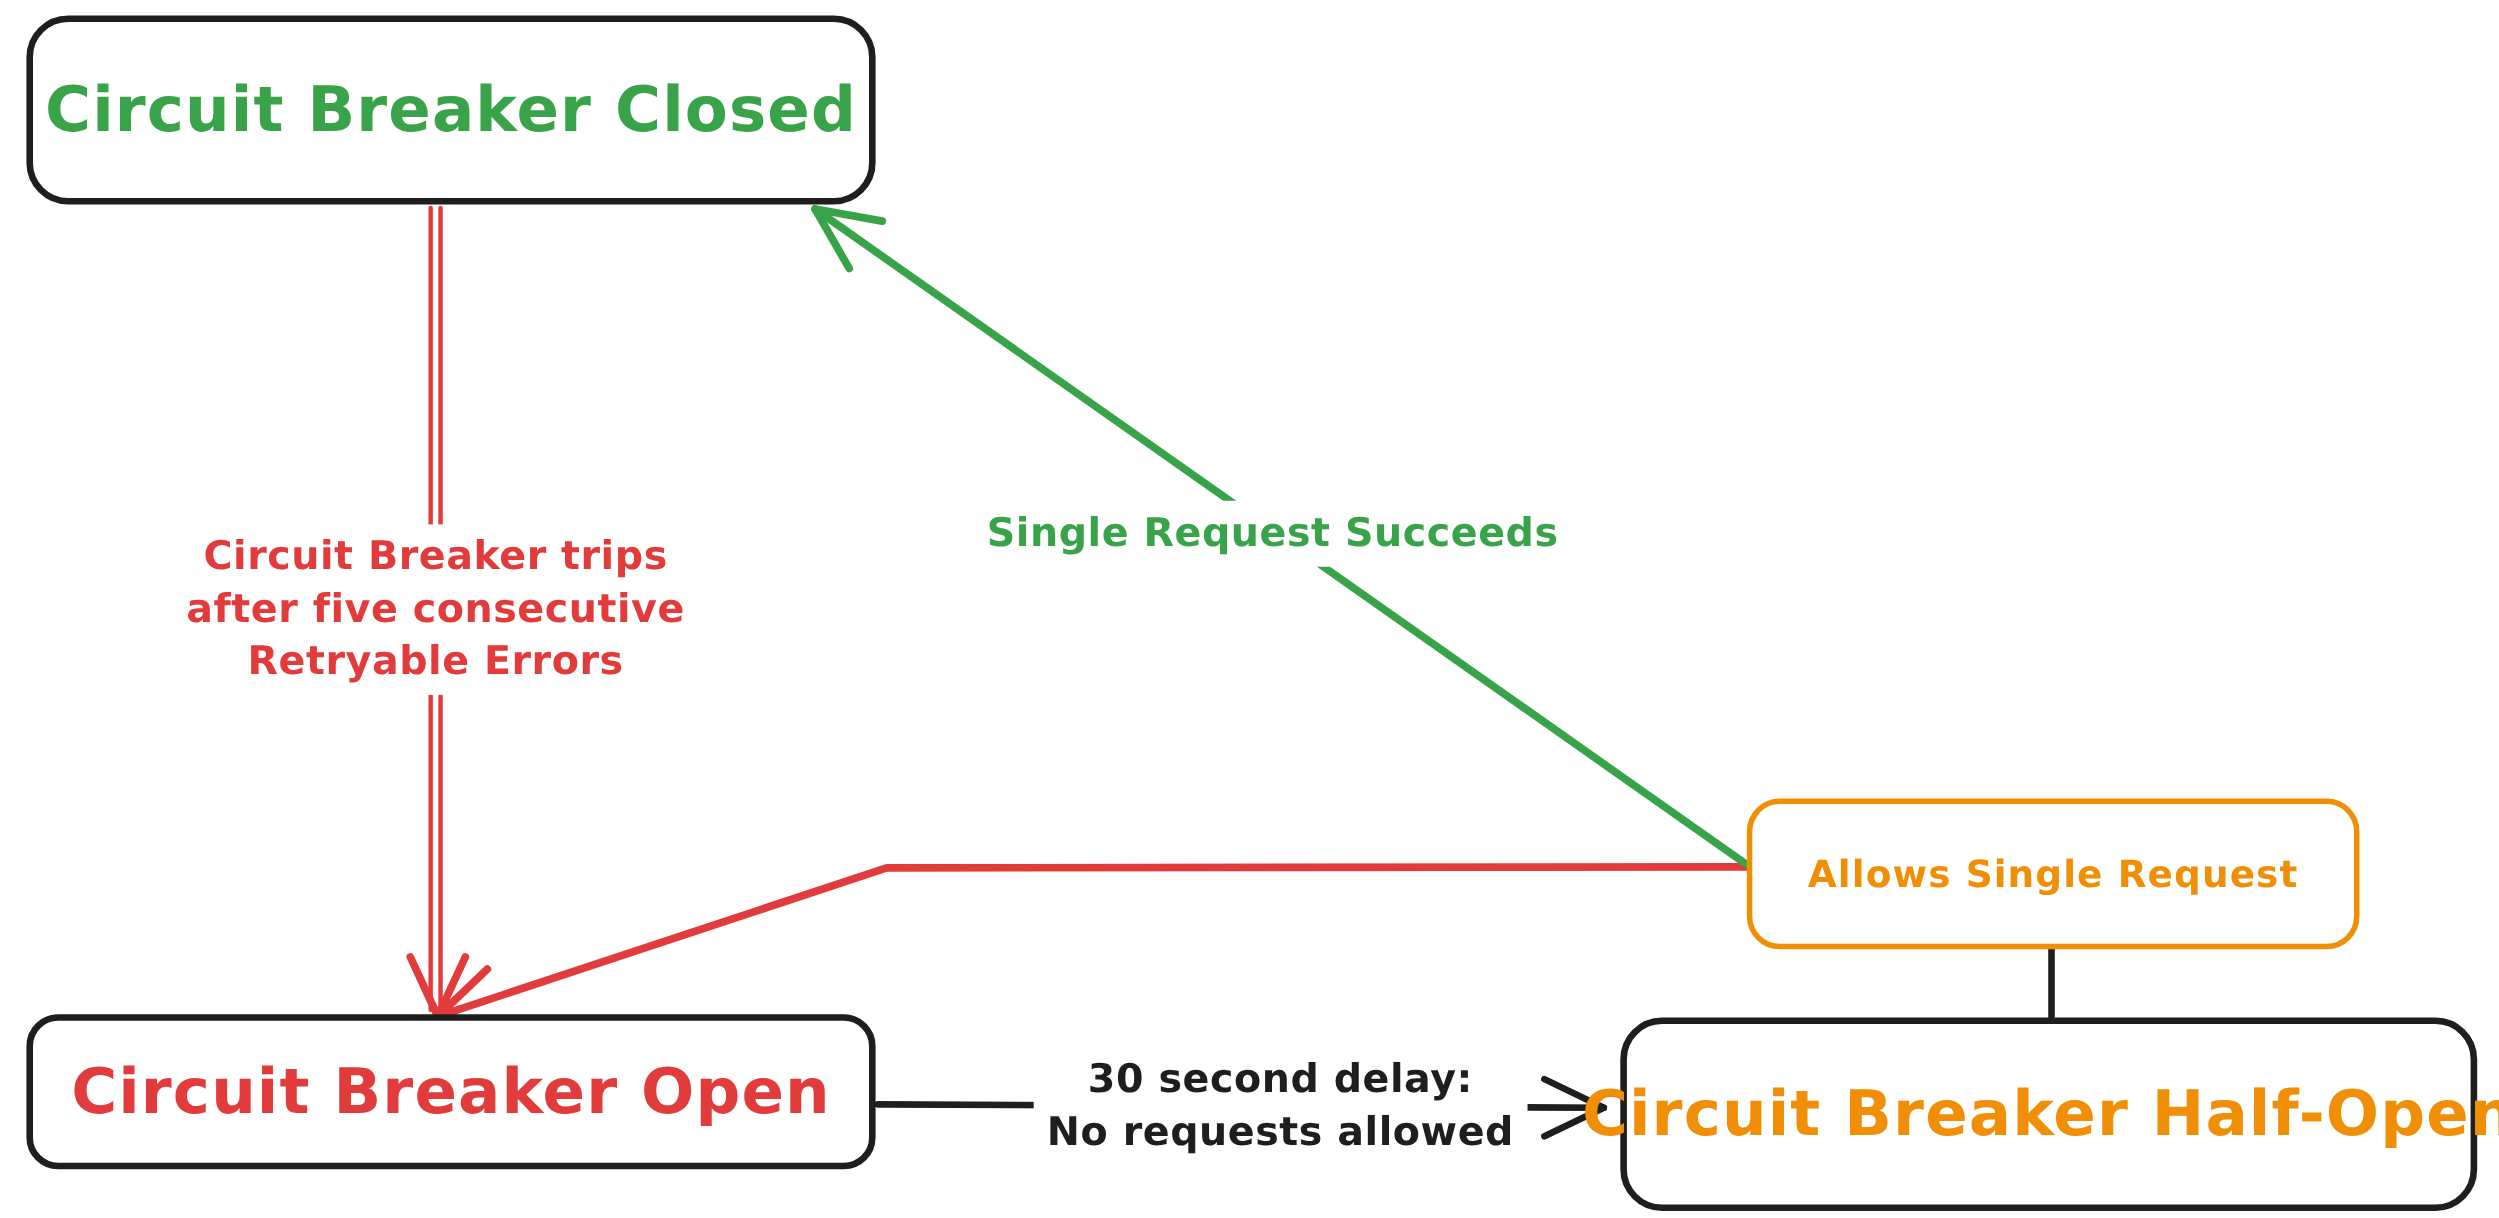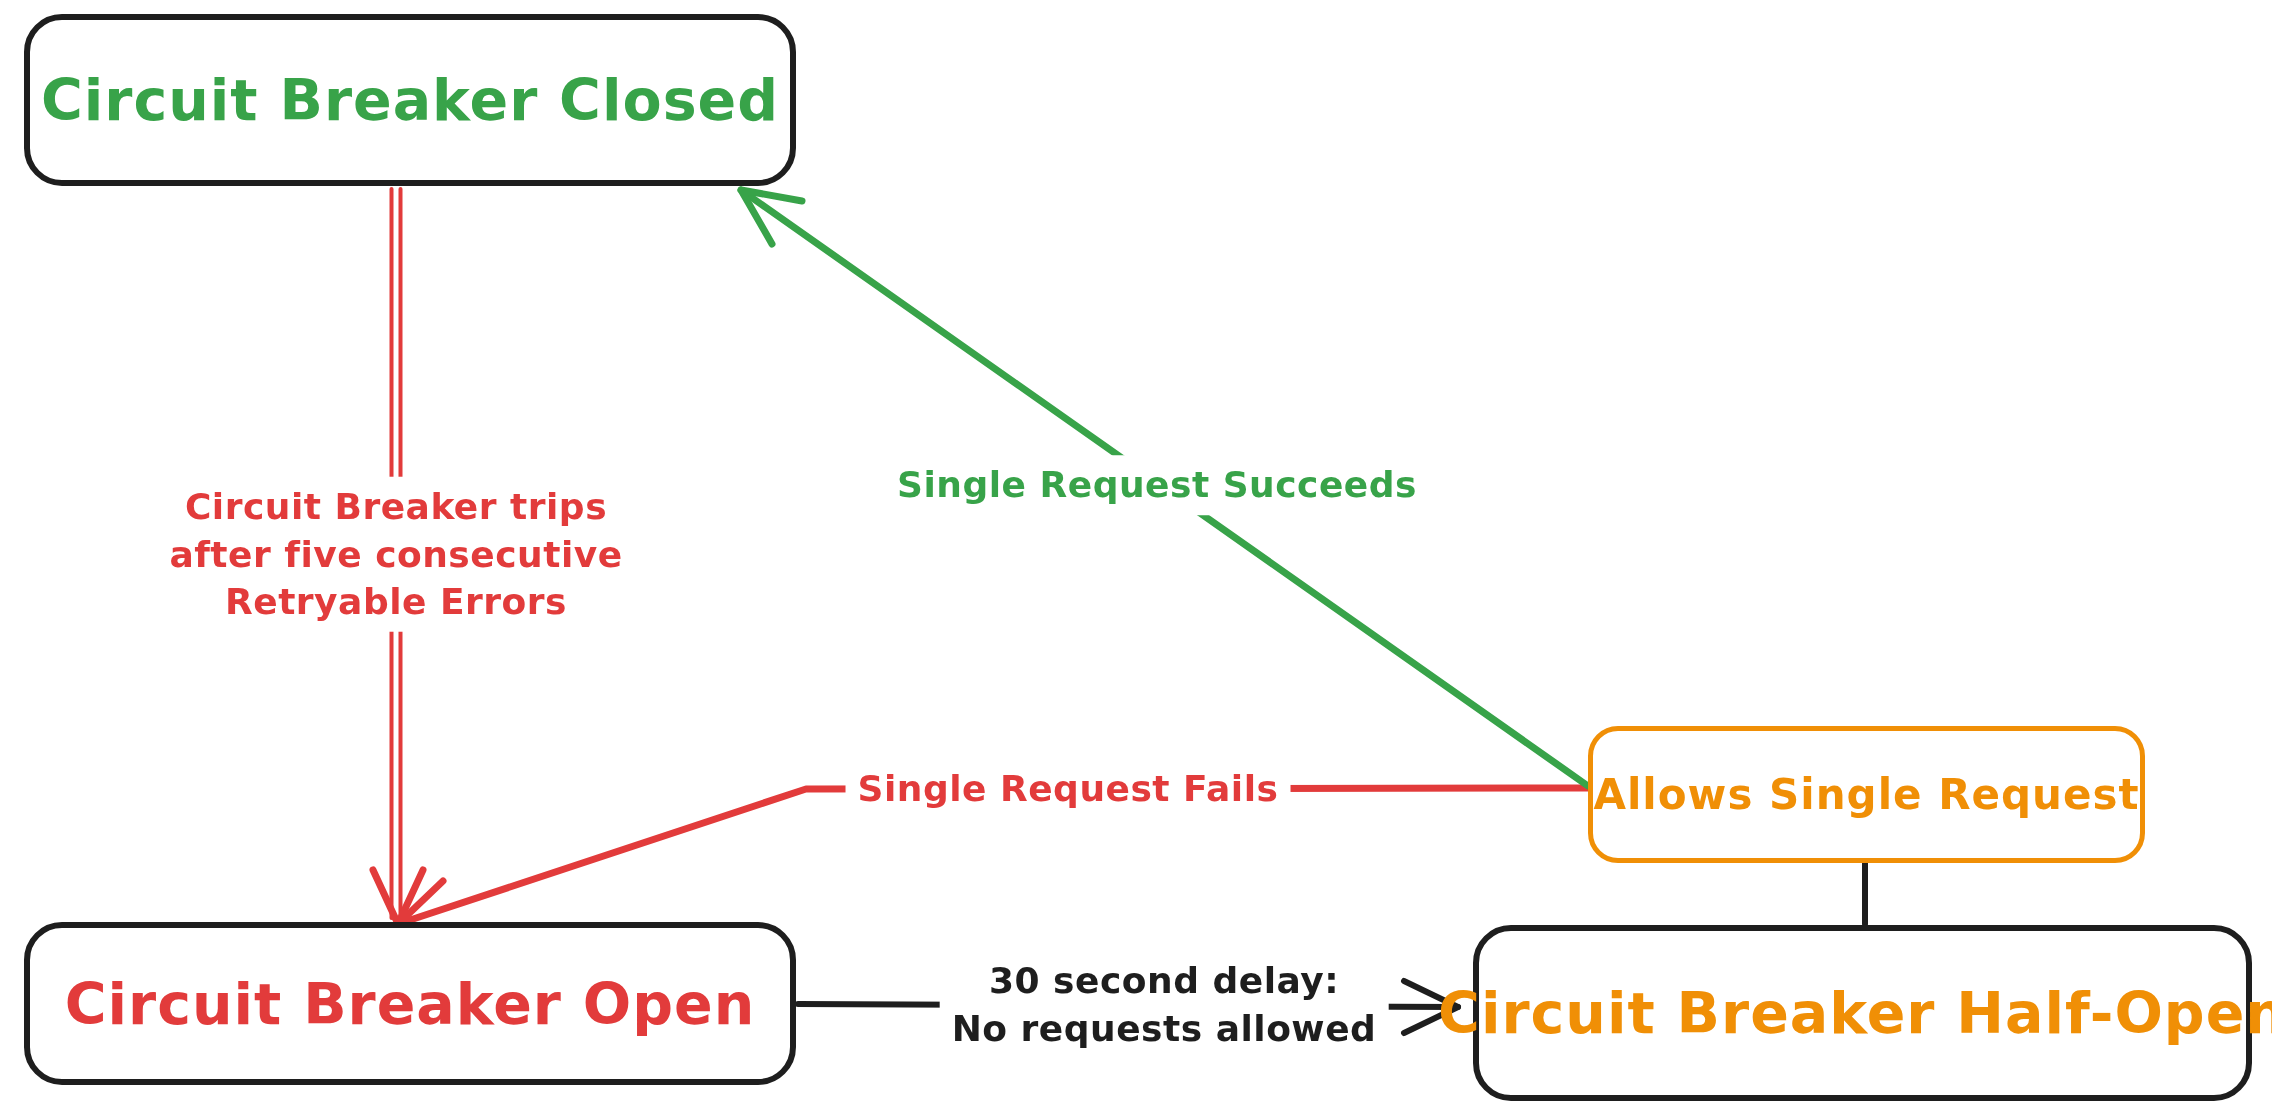--- a/index.html
+++ b/index.html
@@ -31,28 +31,28 @@
     justify-content: center;
     z-index: 3;
   }
   .node .node-label {
     font-size: 57px;
     font-weight: 600;
     letter-spacing: 1px;
     white-space: nowrap;
   }
   .node-closed    { left: 24px;   top: 14px;  width: 772px; height: 172px; }
-  .node-open      { left: 24px;   top: 922px; width: 772px; height: 163px; }
+  .node-open      { left: 24px;   top: 922px; width: 772px; height: 141px; border-radius: 29px; }
   .node-half-open { left: 1473px; top: 925px; width: 779px; height: 176px; }
   .node-allows {
     left: 1588px; top: 726px; width: 557px; height: 137px;
     border: 5px solid var(--c-orange);
     border-radius: 30px;
   }
-  .node-allows .node-label { font-size: 42px; }
+  .node-allows .node-label { font-size: 34px; }
 
   .text-green  { color: var(--c-green); }
   .text-red    { color: var(--c-red); }
   .text-orange { color: var(--c-orange); }
   .text-black  { color: var(--c-black); }
 
   .edge-label {
     position: absolute;
     transform: translate(-50%, -50%);
     background: #ffffff;
@@ -120,20 +120,19 @@
   </div>
 
   <div class="edge-label text-red label-trips">
     <div>Circuit Breaker trips</div>
     <div>after five consecutive</div>
     <div>Retryable Errors</div>
   </div>
 
   <div class="edge-label text-green label-succeeds">Single Request Succeeds</div>
 
-  <div class="edge-label text-red label-fails">Single Request Fails</div>
 
   <div class="edge-label text-black label-delay">
     <div>30 second delay:</div>
     <div>No requests allowed</div>
   </div>
 
 </div>
 
 </body></html>

